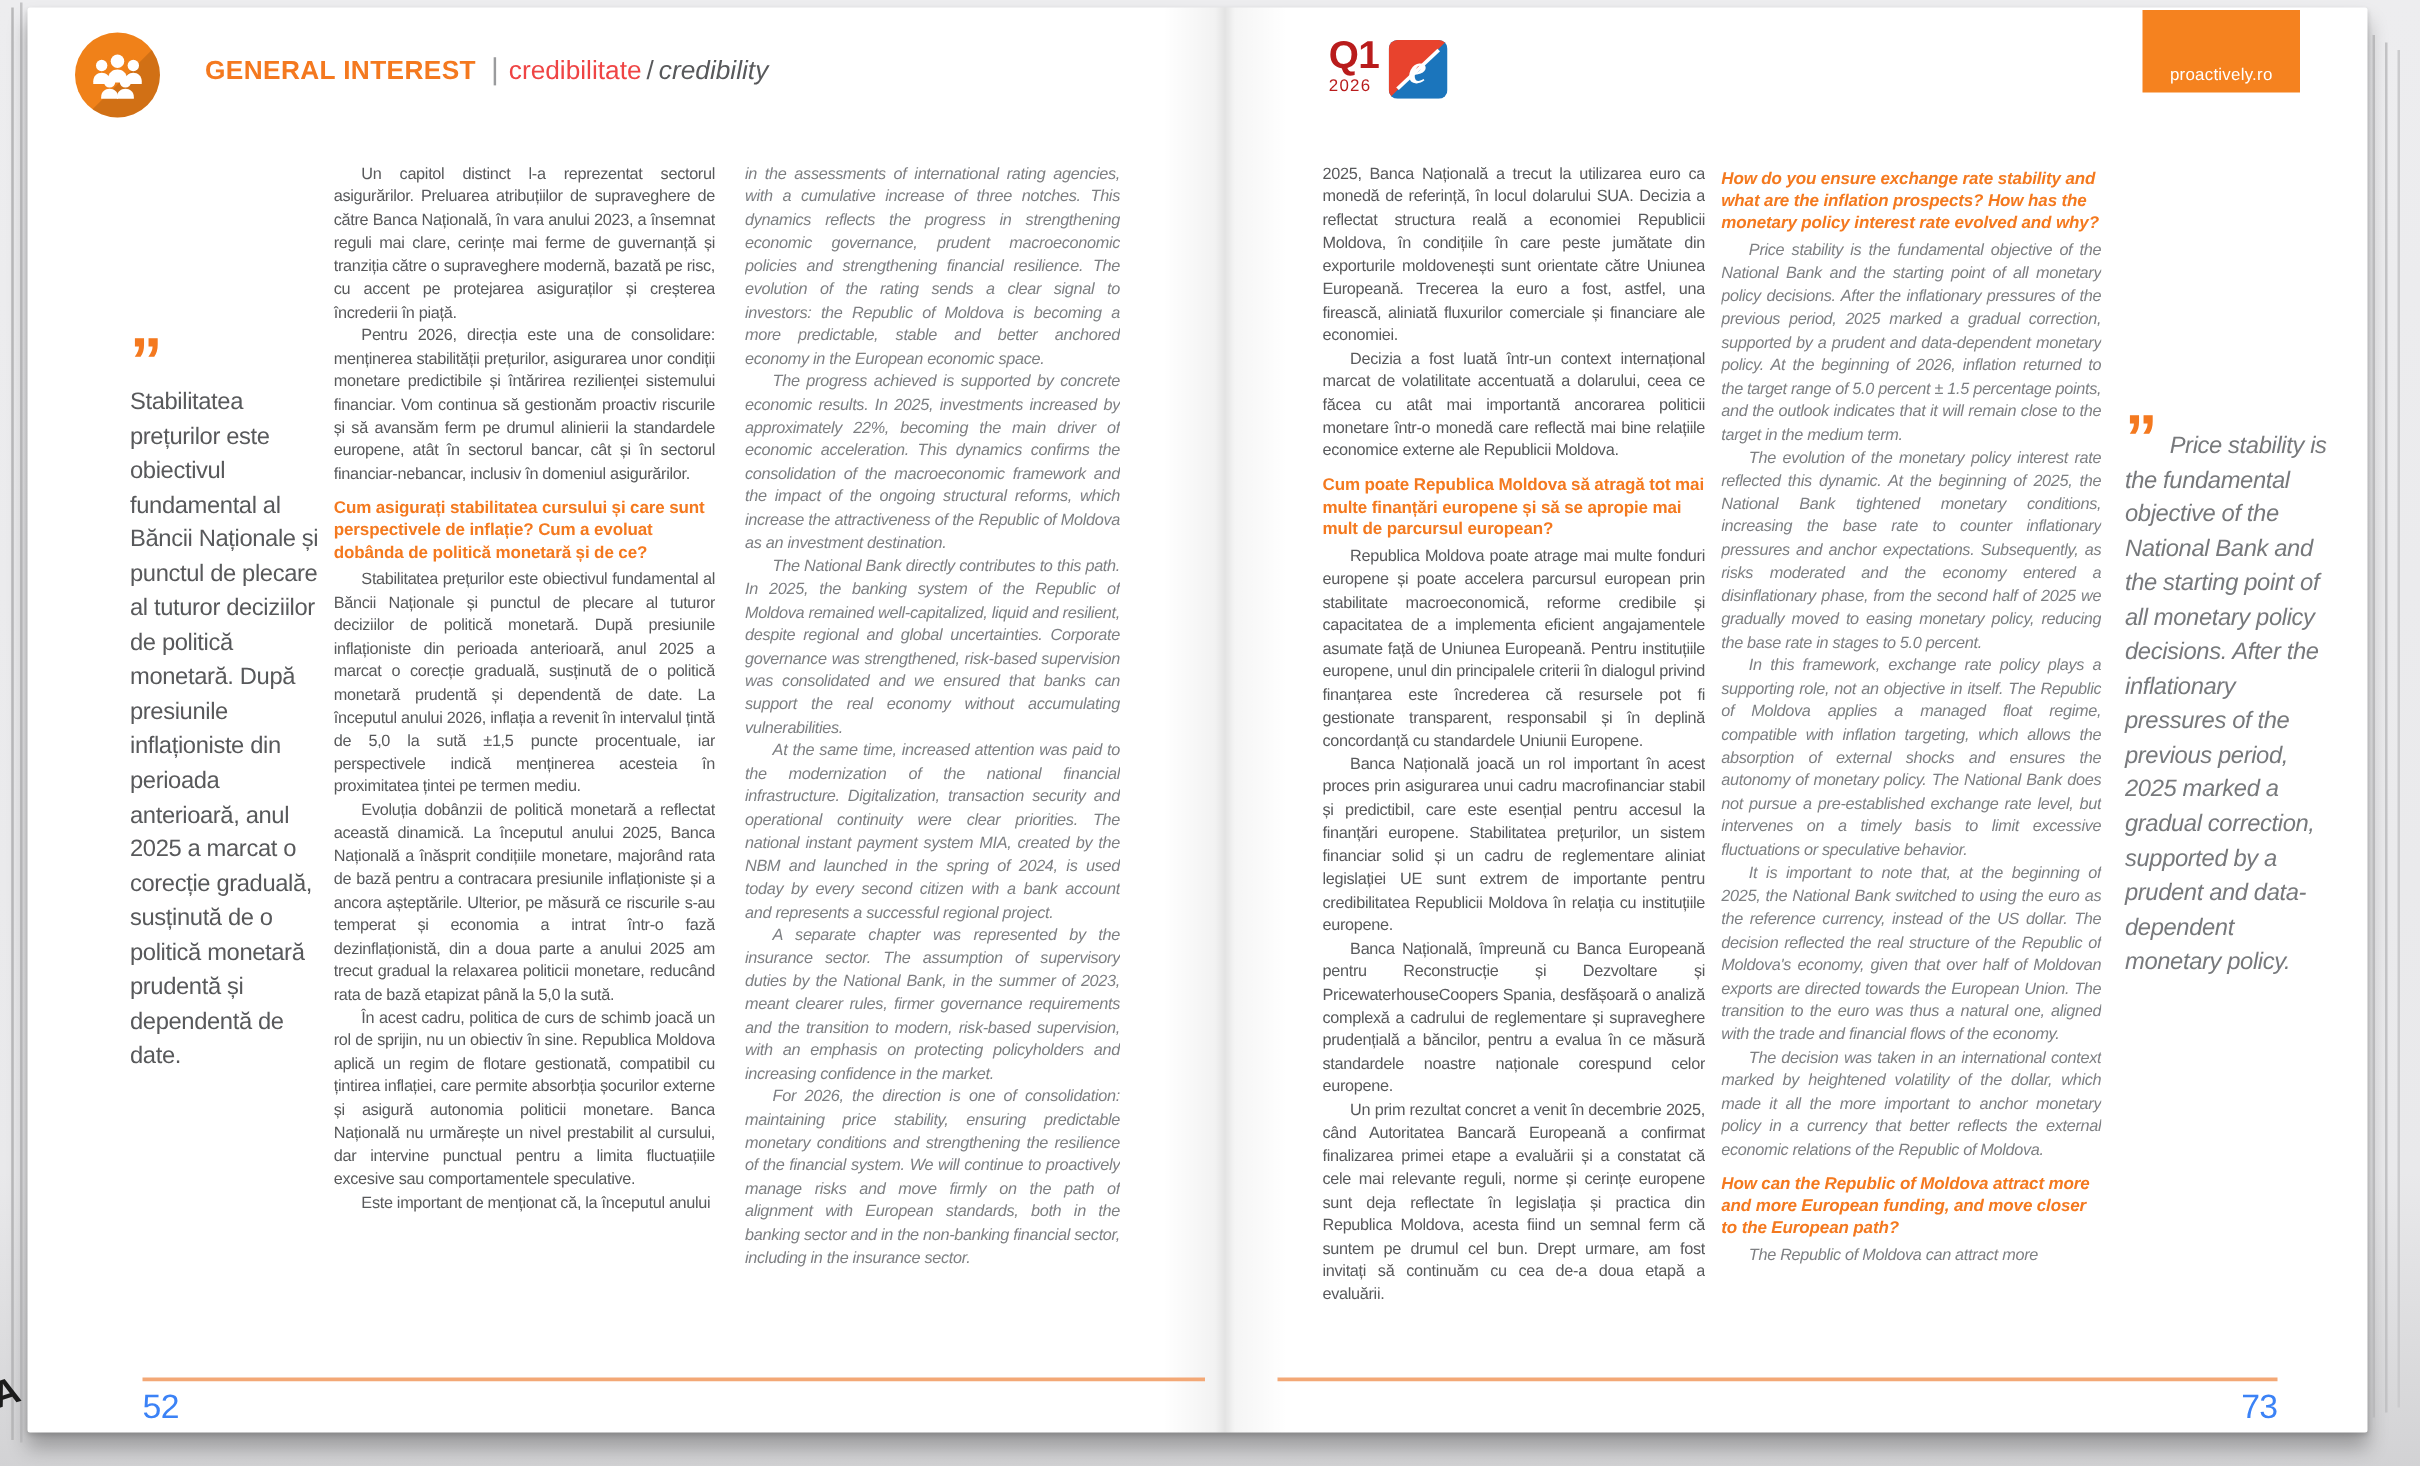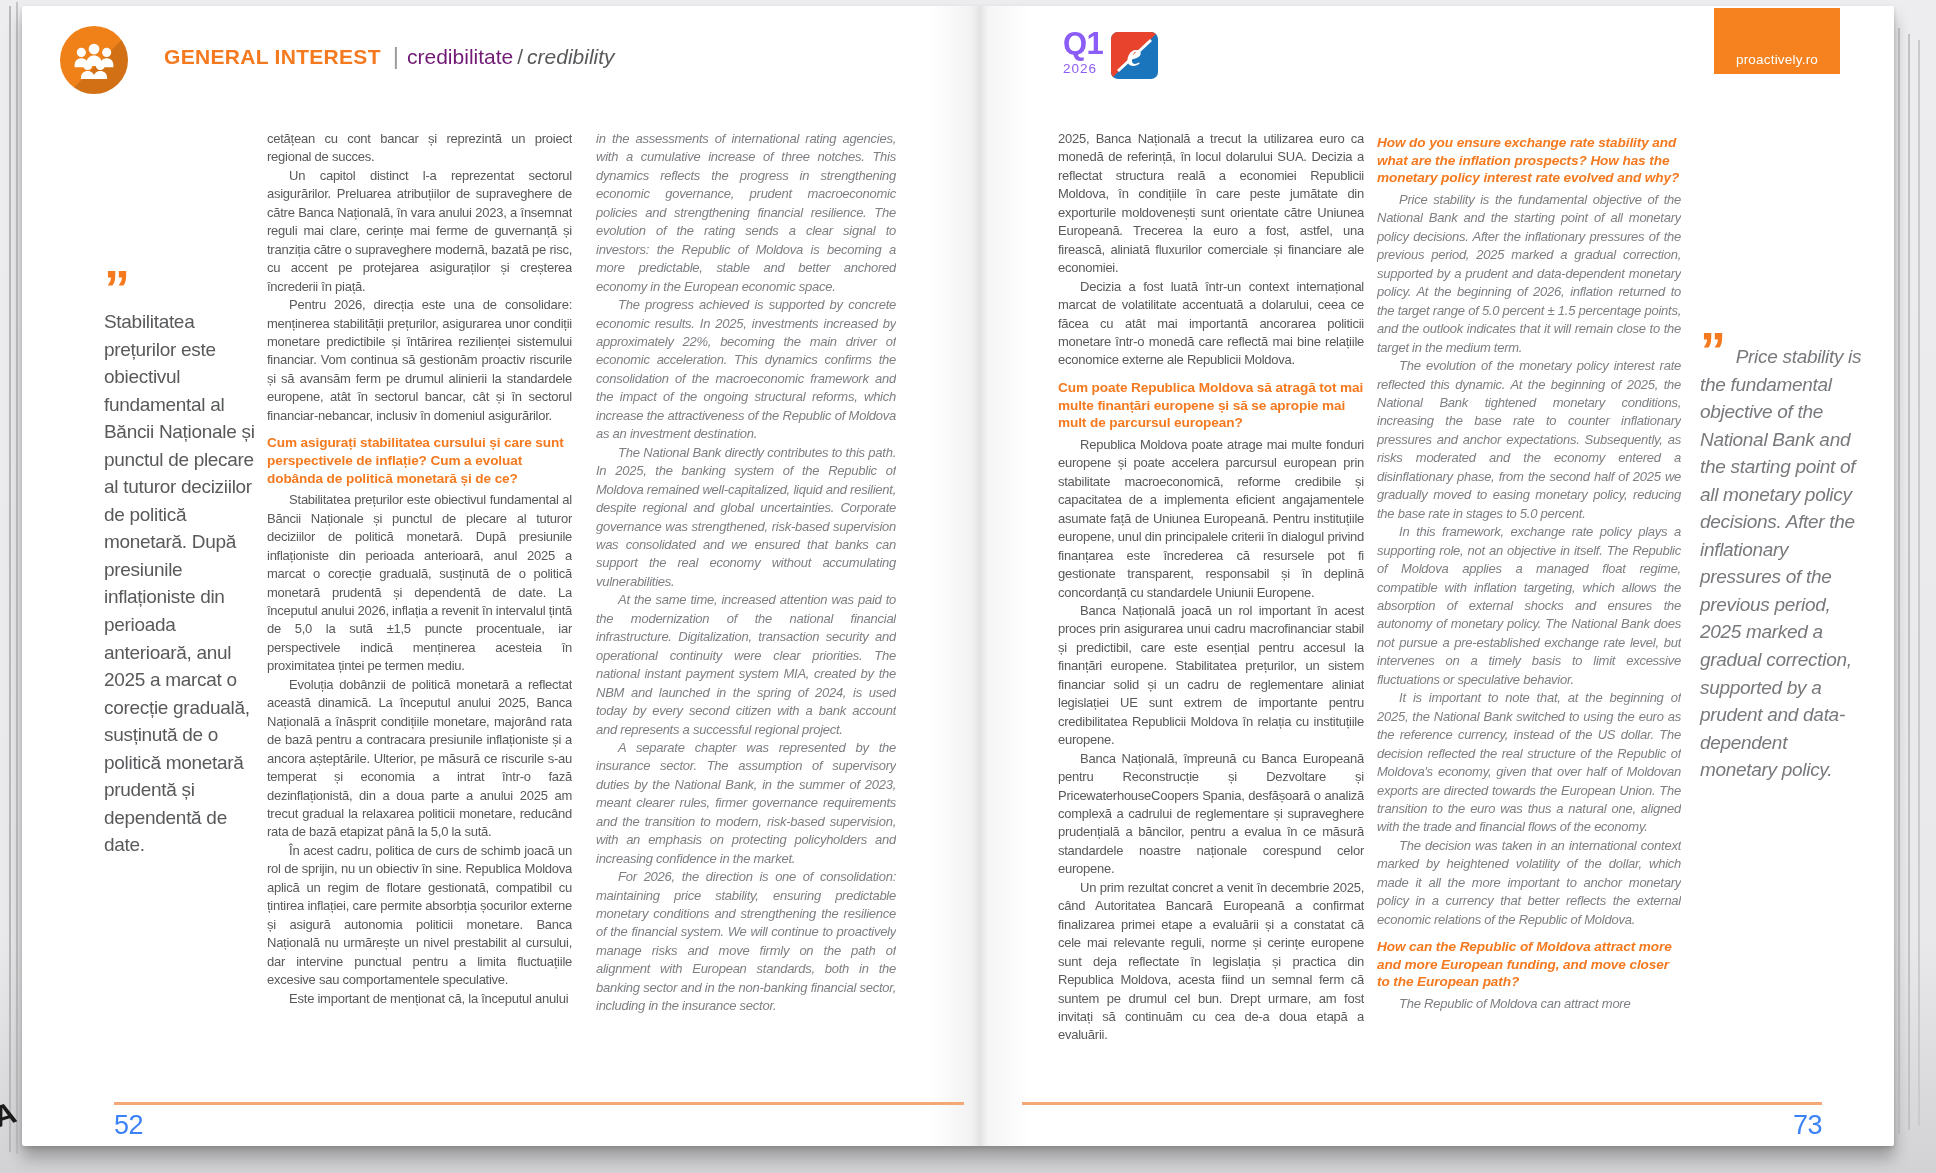--- a/index.html
+++ b/index.html
@@ -25,25 +25,25 @@
     background:linear-gradient(90deg,rgba(0,0,0,0) 0%,rgba(0,0,0,.05) 42%,rgba(0,0,0,.11) 50%,rgba(0,0,0,.04) 58%,rgba(0,0,0,0) 100%);}
   
   .badge{position:absolute;left:38px;top:20px;width:68px;height:68px;border-radius:50%;
     background:#F08119;overflow:hidden;}
   .badge .long-shadow{position:absolute;left:26px;top:26px;width:80px;height:80px;
     background:rgba(0,0,0,.13);transform:rotate(45deg);}
   .badge svg{position:absolute;left:7px;top:7px;}
   .section-line{position:absolute;left:142px;top:36px;white-space:nowrap;font-size:21px;}
   .section-name{color:#F4791F;font-weight:bold;letter-spacing:.3px;}
   .section-divider{color:#9a9b9d;font-weight:300;font-size:24px;padding:0 8px 0 12px;}
-  .topic-ro{color:#701a75;}
+  .topic-ro{color:#ef4444;}
   .topic-sep{color:#58595b;padding:0 4px;}
   .topic-en{color:#58595b;font-style:italic;}
   
-  .issue{position:absolute;left:1041px;top:22px;color:#8b5cf6;line-height:1;}
+  .issue{position:absolute;left:1041px;top:22px;color:#b91c1c;line-height:1;}
   .issue .q{font-size:31px;font-weight:bold;letter-spacing:-.5px;}
   .issue .y{font-size:13.5px;font-weight:normal;letter-spacing:1px;margin-top:3px;}
   .logo{position:absolute;left:1089px;top:26px;width:47px;height:47px;}
   .site-tab{position:absolute;left:1692px;top:2px;width:126px;height:66px;background:#F5821F;
     color:#fff;font-size:13.5px;display:flex;align-items:flex-end;justify-content:center;
     padding-bottom:7px;box-sizing:border-box;letter-spacing:.2px;}
   
   .col{position:absolute;top:124px;height:962px;overflow:hidden;color:#58595b;
     font-size:13px;line-height:1.42;letter-spacing:-.25px;}
   .col p{margin:0;text-align:justify;}
@@ -125,21 +125,20 @@
   </div>
 
   <div class="gutter"></div>
 
   <div class="pq pq-left">
     <span class="mark">”</span>
     <span>Stabilitatea prețurilor este obiectivul fundamental al Băncii Naționale și punctul de plecare al tuturor deciziilor de politică monetară. După presiunile inflaționiste din perioada anterioară, anul 2025 a marcat o corecție graduală, susținută de o politică monetară prudentă și dependentă de date.</span>
   </div>
 
   <div class="col c-l1">
-    <p>cetățean cu cont bancar și reprezintă un proiect regional de succes.</p>
     <p class="ind">Un capitol distinct l-a reprezentat sectorul asigurărilor. Preluarea atribuțiilor de supraveghere de către Banca Națională, în vara anului 2023, a însemnat reguli mai clare, cerințe mai ferme de guvernanță și tranziția către o supraveghere modernă, bazată pe risc, cu accent pe protejarea asiguraților și creșterea încrederii în piață.</p>
     <p class="ind">Pentru 2026, direcția este una de consolidare: menținerea stabilității prețurilor, asigurarea unor condiții monetare predictibile și întărirea rezilienței sistemului financiar. Vom continua să gestionăm proactiv riscurile și să avansăm ferm pe drumul alinierii la standardele europene, atât în sectorul bancar, cât și în sectorul financiar-nebancar, inclusiv în domeniul asigurărilor.</p>
     <p class="qh">Cum asigurați stabilitatea cursului și care sunt perspectivele de inflație? Cum a evoluat dobânda de politică monetară și de ce?</p>
     <p class="ind">Stabilitatea prețurilor este obiectivul fundamental al Băncii Naționale și punctul de plecare al tuturor deciziilor de politică monetară. După presiunile inflaționiste din perioada anterioară, anul 2025 a marcat o corecție graduală, susținută de o politică monetară prudentă și dependentă de date. La începutul anului 2026, inflația a revenit în intervalul țintă de 5,0 la sută ±1,5 puncte procentuale, iar perspectivele indică menținerea acesteia în proximitatea țintei pe termen mediu.</p>
     <p class="ind">Evoluția dobânzii de politică monetară a reflectat această dinamică. La începutul anului 2025, Banca Națională a înăsprit condițiile monetare, majorând rata de bază pentru a contracara presiunile inflaționiste și a ancora așteptările. Ulterior, pe măsură ce riscurile s-au temperat și economia a intrat într-o fază dezinflaționistă, din a doua parte a anului 2025 am trecut gradual la relaxarea politicii monetare, reducând rata de bază etapizat până la 5,0 la sută.</p>
     <p class="ind">În acest cadru, politica de curs de schimb joacă un rol de sprijin, nu un obiectiv în sine. Republica Moldova aplică un regim de flotare gestionată, compatibil cu țintirea inflației, care permite absorbția șocurilor externe și asigură autonomia politicii monetare. Banca Națională nu urmărește un nivel prestabilit al cursului, dar intervine punctual pentru a limita fluctuațiile excesive sau comportamentele speculative.</p>
     <p class="ind">Este important de menționat că, la începutul anului</p>
   </div>
 
   <div class="col en c-l2">

